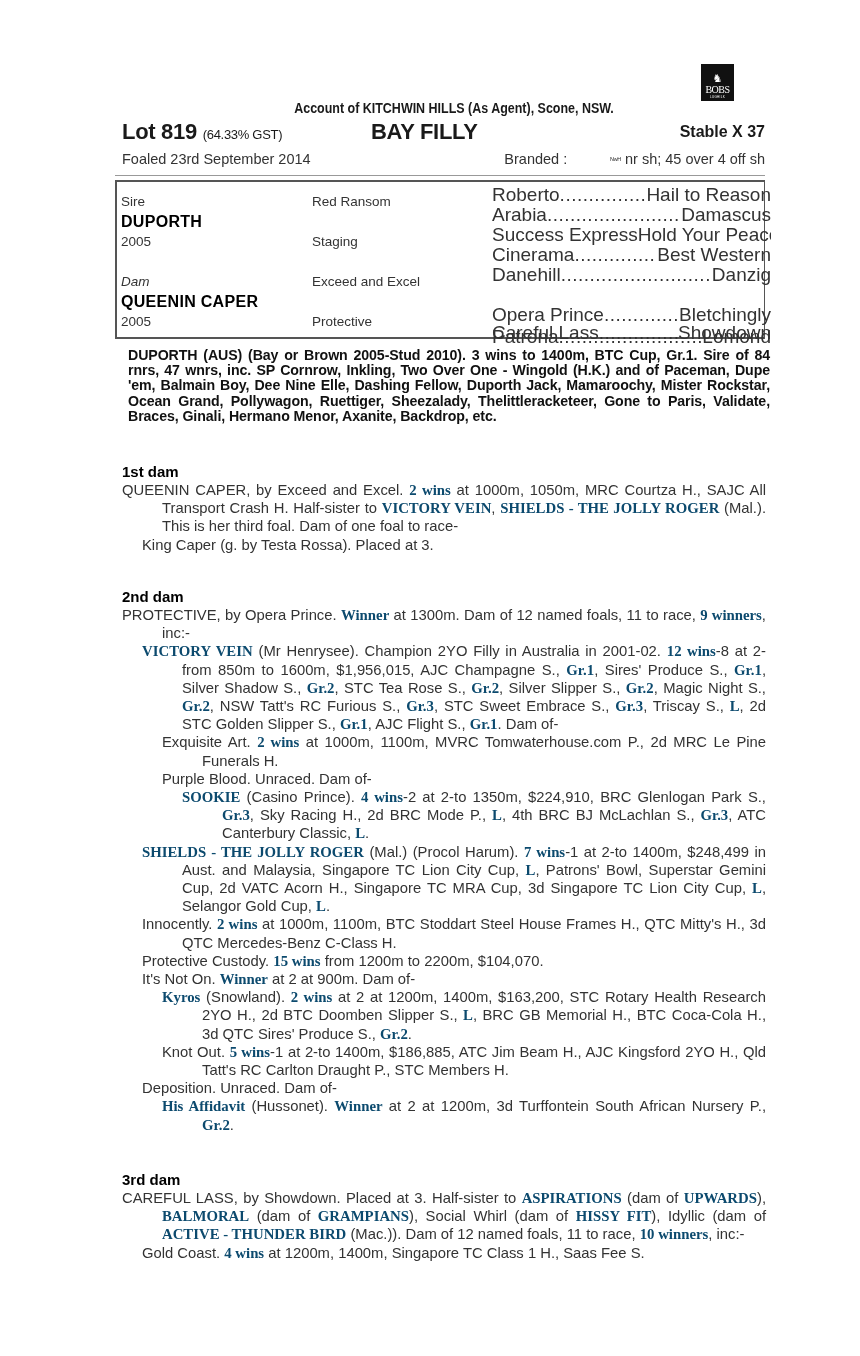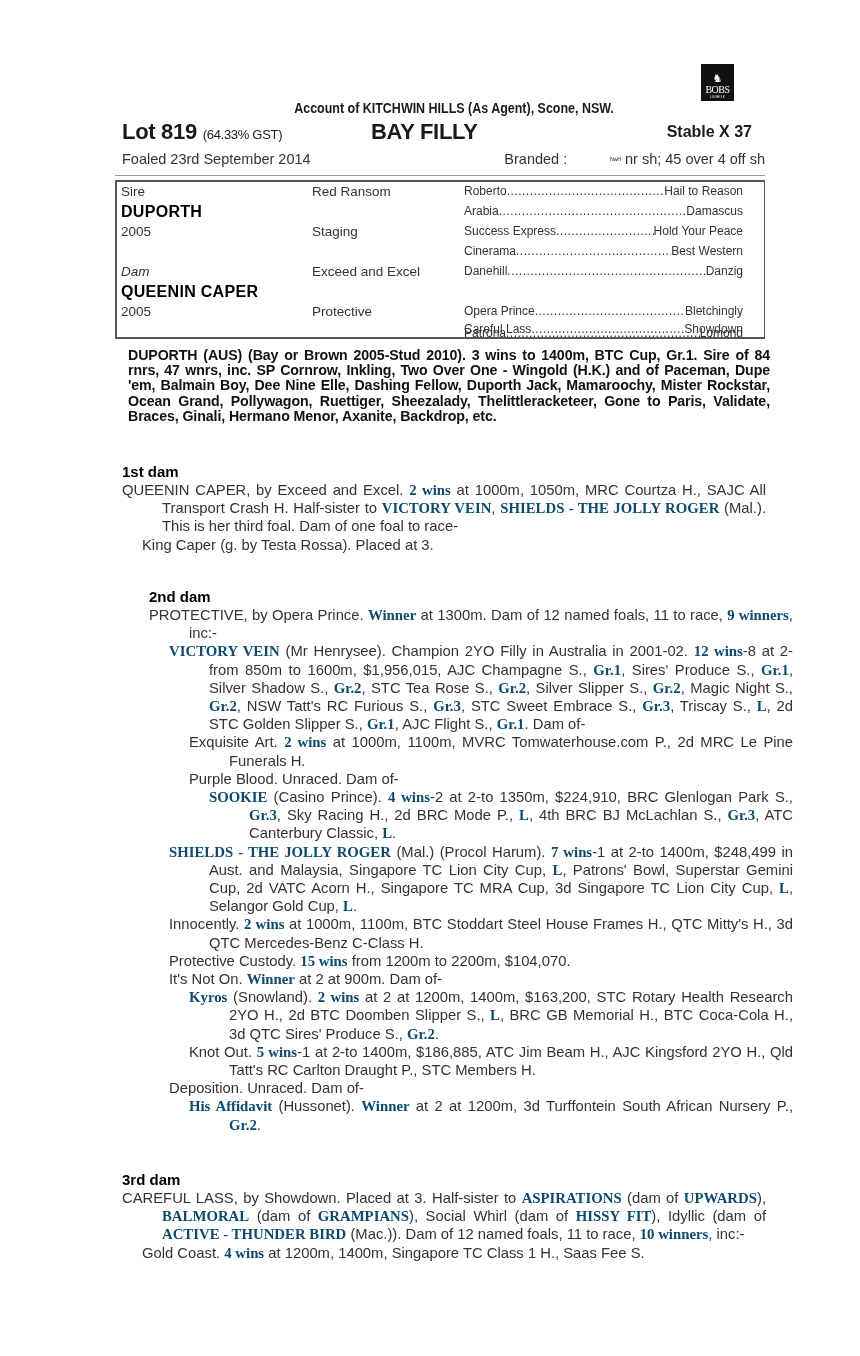--- a/index.html
+++ b/index.html
@@ -7,29 +7,29 @@
   .logo { position: absolute; left: 701px; top: 64px; width: 33px; height: 37px; background: #111; color: #fff; display: flex; flex-direction: column; align-items: center; justify-content: flex-end; padding-bottom: 2px; box-sizing: border-box; }
   .logo .horse { font-size: 11px; line-height: 11px; margin-bottom: 1px; }
   .logo .brand { font-family: "Liberation Serif", serif; font-size: 10px; line-height: 10px; letter-spacing: -0.5px; }
   .logo .sub { font-size: 3px; line-height: 4px; letter-spacing: 0.3px; }
   .account { position: absolute; left: 0; width: 860px; top: 100px; text-align: center; font-family: "Liberation Sans", sans-serif; font-weight: bold; font-size: 14.5px; transform: scaleX(0.86); transform-origin: 454px 0; }
   .account span { display: inline-block; margin-left: 48px; }
   .lotline { position: absolute; left: 122px; top: 119px; width: 643px; height: 28px; }
   .lotnum { position: absolute; left: 0; top: 0; font-weight: bold; font-size: 22px; letter-spacing: -0.3px; }
   .gst { font-weight: normal; font-size: 13px; letter-spacing: -0.3px; }
   .filly { position: absolute; left: 249px; top: 0; font-weight: bold; font-size: 22px; letter-spacing: -0.3px; }
-  .stable { position: absolute; right: 13px; top: 4px; font-weight: bold; font-size: 16px; }
+  .stable { position: absolute; right: 0; top: 4px; font-weight: bold; font-size: 16px; }
   .foaledline { position: absolute; left: 122px; top: 151px; width: 643px; font-size: 14.5px; color: #333; }
   .foaledline .branded { position: absolute; right: 0; top: 0; }
   .brandmark { font-size: 8px; letter-spacing: 0; vertical-align: middle; margin-left: 39px; }
   .rule { position: absolute; left: 115px; top: 175px; width: 650px; height: 1px; background: #999; }
   .ped { position: absolute; left: 115px; top: 180px; width: 650px; height: 159px; border: 2px solid #555; border-right-width: 1px; box-sizing: border-box; }
-  .ped .cell { position: absolute; font-size: 13.5px; color: #333; white-space: nowrap; }
+  .ped .cell { position: absolute; font-size: 13.5px; color: #333; white-space: nowrap; margin-top: 10px; }
   .ped .big { font-weight: 900; font-size: 16px; color: #000; letter-spacing: 0.3px; }
-  .ped .anc { position: absolute; left: 347px; width: 279px; font-size: 12px; color: #333; display: flex; white-space: nowrap; overflow: hidden; }
+  .ped .anc { position: absolute; left: 375px; width: 279px; font-size: 19px; color: #333; display: flex; white-space: nowrap; overflow: hidden; }
   .ped .anc .l { flex: 0 0 auto; }
   .ped .anc .dots { flex: 1 1 auto; overflow: hidden; letter-spacing: 0.5px; }
   .ped .anc .dots::before { content: "................................................................................................"; }
   .ped .anc .r { flex: 0 0 auto; }
   .sireblurb { position: absolute; left: 128px; top: 348px; width: 642px; font-weight: 900; font-size: 14.2px; line-height: 15.2px; text-align: justify; color: #111; letter-spacing: -0.1px; }
   .main { position: absolute; left: 122px; width: 644px; font-size: 14.8px; line-height: 18.2px; color: #333; }
   .main b { color: #0c4a6e; font-weight: 900; font-family: Liberation Serif, serif; }
   .heading { font-weight: 900; font-size: 15px; color: #000; margin: 0; line-height: 18px; }
   .p { text-align: justify; margin: 0; }
   .i0 { padding-left: 40px; text-indent: -40px; }
@@ -125,21 +125,21 @@
 </div>
 
 <div class="sireblurb lastline">DUPORTH (AUS) (Bay or Brown 2005-Stud 2010). 3 wins to 1400m, BTC Cup, Gr.1. Sire of 84 rnrs, 47 wnrs, inc. SP Cornrow, Inkling, Two Over One - Wingold (H.K.) and of Paceman, Dupe 'em, Balmain Boy, Dee Nine Elle, Dashing Fellow, Duporth Jack, Mamaroochy, Mister Rockstar, Ocean Grand, Pollywagon, Ruettiger, Sheezalady, Thelittleracketeer, Gone to Paris, Validate, Braces, Ginali, Hermano Menor, Axanite, Backdrop, etc.</div>
 
 <div class="main" style="top:463px;">
   <div class="heading">1st dam</div>
   <p class="p i0 lastline"><span>QUEENIN CAPER, by Exceed and Excel. </span><b>2 wins</b><span> at 1000m, 1050m, MRC Courtza H., SAJC All Transport Crash H. Half-sister to </span><b>VICTORY VEIN</b><span>, </span><b>SHIELDS - THE JOLLY ROGER</b><span> (Mal.). This is her third foal. Dam of one foal to race-</span></p>
   <p class="p i1 lastline">King Caper (g. by Testa Rossa). Placed at 3.</p>
 </div>
 
-<div class="main" style="top:588px;margin-left:27px;">
+<div class="main" style="top:588px;">
   <div class="heading">2nd dam</div>
   <p class="p i0 lastline"><span>PROTECTIVE, by Opera Prince. </span><b>Winner</b><span> at 1300m. Dam of 12 named foals, 11 to race, </span><b>9 winners</b><span>, inc:-</span></p>
   <p class="p i1 lastline"><b>VICTORY VEIN</b><span> (Mr Henrysee). Champion 2YO Filly in Australia in 2001-02. </span><b>12 wins</b><span>-8 at 2-from 850m to 1600m, $1,956,015, AJC Champagne S., </span><b>Gr.1</b><span>, Sires' Produce S., </span><b>Gr.1</b><span>, Silver Shadow S., </span><b>Gr.2</b><span>, STC Tea Rose S., </span><b>Gr.2</b><span>, Silver Slipper S., </span><b>Gr.2</b><span>, Magic Night S., </span><b>Gr.2</b><span>, NSW Tatt's RC Furious S., </span><b>Gr.3</b><span>, STC Sweet Embrace S., </span><b>Gr.3</b><span>, Triscay S., </span><b>L</b><span>, 2d STC Golden Slipper S., </span><b>Gr.1</b><span>, AJC Flight S., </span><b>Gr.1</b><span>. Dam of-</span></p>
   <p class="p i2 lastline"><span>Exquisite Art. </span><b>2 wins</b><span> at 1000m, 1100m, MVRC Tomwaterhouse.com P., 2d MRC Le Pine Funerals H.</span></p>
   <p class="p i2 lastline">Purple Blood. Unraced. Dam of-</p>
   <p class="p i3 lastline"><b>SOOKIE</b><span> (Casino Prince). </span><b>4 wins</b><span>-2 at 2-to 1350m, $224,910, BRC Glenlogan Park S., </span><b>Gr.3</b><span>, Sky Racing H., 2d BRC Mode P., </span><b>L</b><span>, 4th BRC BJ McLachlan S., </span><b>Gr.3</b><span>, ATC Canterbury Classic, </span><b>L</b><span>.</span></p>
   <p class="p i1 lastline"><b>SHIELDS - THE JOLLY ROGER</b><span> (Mal.) (Procol Harum). </span><b>7 wins</b><span>-1 at 2-to 1400m, $248,499 in Aust. and Malaysia, Singapore TC Lion City Cup, </span><b>L</b><span>, Patrons' Bowl, Superstar Gemini Cup, 2d VATC Acorn H., Singapore TC MRA Cup, 3d Singapore TC Lion City Cup, </span><b>L</b><span>, Selangor Gold Cup, </span><b>L</b><span>.</span></p>
   <p class="p i1 lastline"><span>Innocently. </span><b>2 wins</b><span> at 1000m, 1100m, BTC Stoddart Steel House Frames H., QTC Mitty's H., 3d QTC Mercedes-Benz C-Class H.</span></p>
   <p class="p i1 lastline"><span>Protective Custody. </span><b>15 wins</b><span> from 1200m to 2200m, $104,070.</span></p>
   <p class="p i1 lastline"><span>It's Not On. </span><b>Winner</b><span> at 2 at 900m. Dam of-</span></p>

